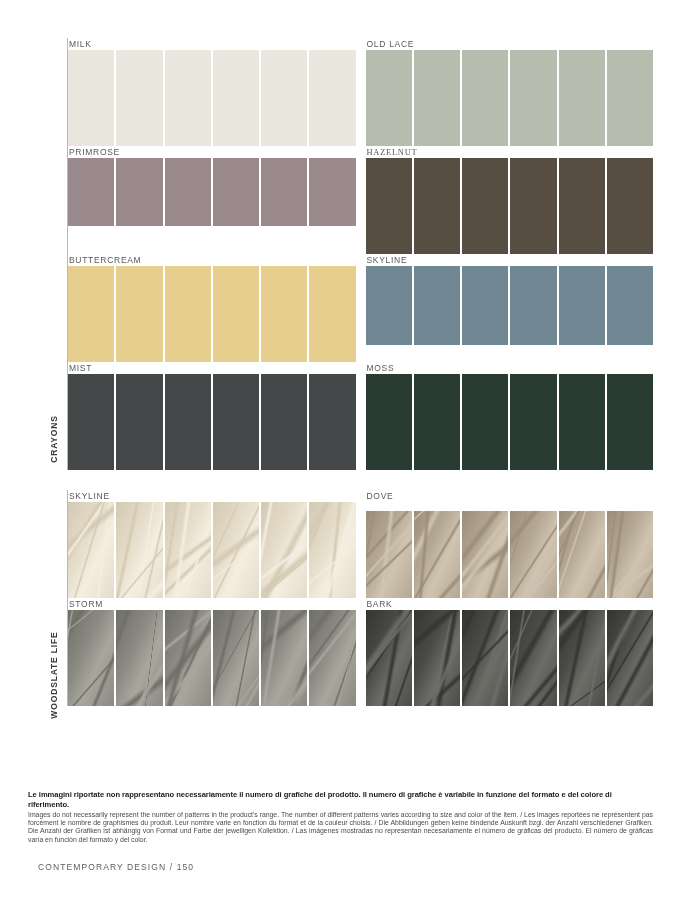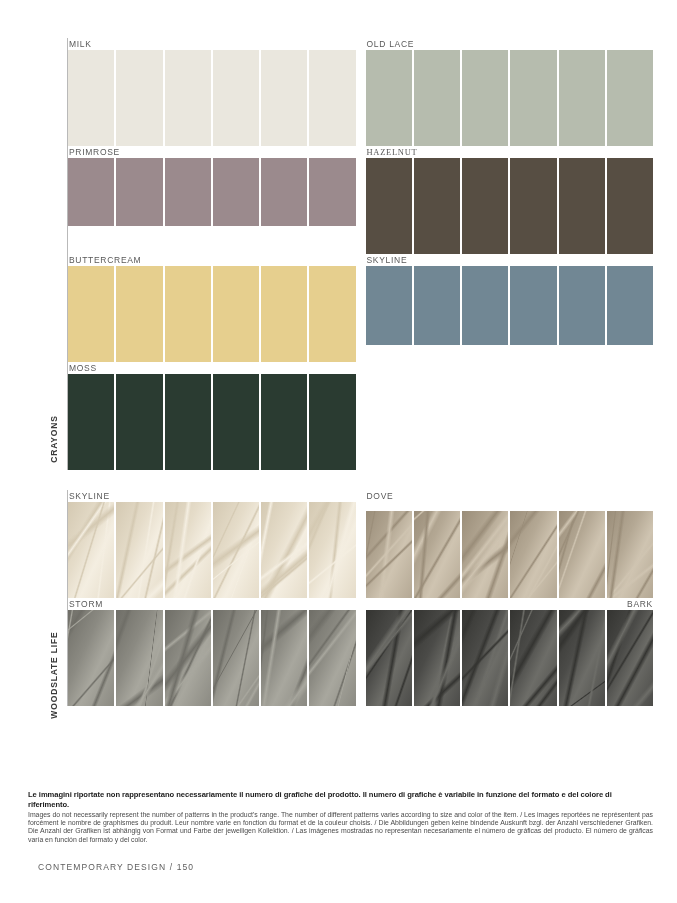--- a/index.html
+++ b/index.html
@@ -163,20 +163,31 @@
           <div class="tiles">
             <div class="tile" style="background: rgb(113, 135, 148);"></div>
             <div class="tile" style="background: rgb(113, 135, 148);"></div>
             <div class="tile" style="background: rgb(113, 135, 148);"></div>
             <div class="tile" style="background: rgb(113, 135, 148);"></div>
             <div class="tile" style="background: rgb(113, 135, 148);"></div>
             <div class="tile" style="background: rgb(113, 135, 148);"></div>
           </div>
         </div>
         <div class="block" style="height: 108px;">
+          <div class="block-label">MIST</div>
+          <div class="tiles">
+            <div class="tile" style="background: rgb(68, 72, 73);"></div>
+            <div class="tile" style="background: rgb(68, 72, 73);"></div>
+            <div class="tile" style="background: rgb(68, 72, 73);"></div>
+            <div class="tile" style="background: rgb(68, 72, 73);"></div>
+            <div class="tile" style="background: rgb(68, 72, 73);"></div>
+            <div class="tile" style="background: rgb(68, 72, 73);"></div>
+          </div>
+        </div>
+        <div class="block" style="height: 108px;">
           <div class="block-label">MOSS</div>
           <div class="tiles">
             <div class="tile" style="background: rgb(42, 59, 49);"></div>
             <div class="tile" style="background: rgb(42, 59, 49);"></div>
             <div class="tile" style="background: rgb(42, 59, 49);"></div>
             <div class="tile" style="background: rgb(42, 59, 49);"></div>
             <div class="tile" style="background: rgb(42, 59, 49);"></div>
             <div class="tile" style="background: rgb(42, 59, 49);"></div>
           </div>
         </div>
@@ -215,21 +226,21 @@
           <div class="block-label">STORM</div>
           <div class="tiles">
             <div class="tile" style="background: linear-gradient(131deg, rgba(0, 0, 0, 0) 67%, rgb(111, 110, 103) 68.5%, rgba(0, 0, 0, 0) 70%), linear-gradient(100deg, rgba(0, 0, 0, 0) 5%, rgb(168, 167, 158) 7%, rgba(0, 0, 0, 0) 9%), linear-gradient(112deg, rgba(0, 0, 0, 0) 73%, rgb(111, 110, 103) 76.5%, rgba(0, 0, 0, 0) 80%), linear-gradient(141deg, rgba(0, 0, 0, 0) 14%, rgb(168, 167, 158) 15%, rgba(0, 0, 0, 0) 16%), linear-gradient(121deg, rgba(0, 0, 0, 0) 9%, rgb(111, 110, 103) 13.5%, rgba(0, 0, 0, 0) 18%), linear-gradient(115deg, rgb(111, 110, 103) 0%, rgb(139, 138, 130) 38%, rgb(168, 167, 158) 62%, rgb(139, 138, 130) 100%) rgb(139, 138, 130);"></div>
             <div class="tile" style="background: linear-gradient(110deg, rgba(0, 0, 0, 0) 11%, rgb(111, 110, 103) 15.5%, rgba(0, 0, 0, 0) 20%), linear-gradient(122deg, rgba(0, 0, 0, 0) 73%, rgb(168, 167, 158) 76.5%, rgba(0, 0, 0, 0) 80%), linear-gradient(97deg, rgba(0, 0, 0, 0) 69%, rgb(111, 110, 103) 70%, rgba(0, 0, 0, 0) 71%), linear-gradient(109deg, rgba(0, 0, 0, 0) 69%, rgb(168, 167, 158) 71%, rgba(0, 0, 0, 0) 73%), linear-gradient(144deg, rgba(0, 0, 0, 0) 75%, rgb(111, 110, 103) 80%, rgba(0, 0, 0, 0) 85%), linear-gradient(115deg, rgb(111, 110, 103) 0%, rgb(139, 138, 130) 38%, rgb(168, 167, 158) 62%, rgb(139, 138, 130) 100%) rgb(139, 138, 130);"></div>
             <div class="tile" style="background: linear-gradient(106deg, rgba(0, 0, 0, 0) 37%, rgb(111, 110, 103) 42.5%, rgba(0, 0, 0, 0) 48%), linear-gradient(129deg, rgba(0, 0, 0, 0) 58%, rgb(168, 167, 158) 61.5%, rgba(0, 0, 0, 0) 65%), linear-gradient(128deg, rgba(0, 0, 0, 0) 43%, rgb(111, 110, 103) 48.5%, rgba(0, 0, 0, 0) 54%), linear-gradient(141deg, rgba(0, 0, 0, 0) 27%, rgb(168, 167, 158) 29.5%, rgba(0, 0, 0, 0) 32%), linear-gradient(115deg, rgba(0, 0, 0, 0) 53%, rgb(111, 110, 103) 55.5%, rgba(0, 0, 0, 0) 58%), linear-gradient(115deg, rgb(111, 110, 103) 0%, rgb(139, 138, 130) 38%, rgb(168, 167, 158) 62%, rgb(139, 138, 130) 100%) rgb(139, 138, 130);"></div>
             <div class="tile" style="background: linear-gradient(101deg, rgba(0, 0, 0, 0) 63%, rgb(111, 110, 103) 65%, rgba(0, 0, 0, 0) 67%), linear-gradient(119deg, rgba(0, 0, 0, 0) 85%, rgb(168, 167, 158) 87.5%, rgba(0, 0, 0, 0) 90%), linear-gradient(104deg, rgba(0, 0, 0, 0) 26%, rgb(111, 110, 103) 30%, rgba(0, 0, 0, 0) 34%), linear-gradient(125deg, rgba(0, 0, 0, 0) 80%, rgb(168, 167, 158) 81.5%, rgba(0, 0, 0, 0) 83%), linear-gradient(119deg, rgba(0, 0, 0, 0) 43%, rgb(111, 110, 103) 44%, rgba(0, 0, 0, 0) 45%), linear-gradient(115deg, rgb(111, 110, 103) 0%, rgb(139, 138, 130) 38%, rgb(168, 167, 158) 62%, rgb(139, 138, 130) 100%) rgb(139, 138, 130);"></div>
             <div class="tile" style="background: linear-gradient(97deg, rgba(0, 0, 0, 0) 8%, rgb(111, 110, 103) 11%, rgba(0, 0, 0, 0) 14%), linear-gradient(126deg, rgba(0, 0, 0, 0) 79%, rgb(168, 167, 158) 84.5%, rgba(0, 0, 0, 0) 90%), linear-gradient(111deg, rgba(0, 0, 0, 0) 77%, rgb(111, 110, 103) 81.5%, rgba(0, 0, 0, 0) 86%), linear-gradient(99deg, rgba(0, 0, 0, 0) 25%, rgb(168, 167, 158) 29.5%, rgba(0, 0, 0, 0) 34%), linear-gradient(139deg, rgba(0, 0, 0, 0) 23%, rgb(111, 110, 103) 28.5%, rgba(0, 0, 0, 0) 34%), linear-gradient(115deg, rgb(111, 110, 103) 0%, rgb(139, 138, 130) 38%, rgb(168, 167, 158) 62%, rgb(139, 138, 130) 100%) rgb(139, 138, 130);"></div>
             <div class="tile" style="background: linear-gradient(126deg, rgba(0, 0, 0, 0) 32%, rgb(111, 110, 103) 34%, rgba(0, 0, 0, 0) 36%), linear-gradient(128deg, rgba(0, 0, 0, 0) 38%, rgb(168, 167, 158) 40.5%, rgba(0, 0, 0, 0) 43%), linear-gradient(127deg, rgba(0, 0, 0, 0) 12%, rgb(111, 110, 103) 17.5%, rgba(0, 0, 0, 0) 23%), linear-gradient(104deg, rgba(0, 0, 0, 0) 74%, rgb(168, 167, 158) 75%, rgba(0, 0, 0, 0) 76%), linear-gradient(109deg, rgba(0, 0, 0, 0) 71%, rgb(111, 110, 103) 73%, rgba(0, 0, 0, 0) 75%), linear-gradient(115deg, rgb(111, 110, 103) 0%, rgb(139, 138, 130) 38%, rgb(168, 167, 158) 62%, rgb(139, 138, 130) 100%) rgb(139, 138, 130);"></div>
           </div>
         </div>
-        <div class="block" style="height: 108px; text-align: right;">
+        <div class="block" style="height: 108px;">
           <div class="block-label">BARK</div>
           <div class="tiles">
             <div class="tile" style="background: linear-gradient(109deg, rgba(0, 0, 0, 0) 77%, rgb(52, 52, 49) 79.5%, rgba(0, 0, 0, 0) 82%), linear-gradient(129deg, rgba(0, 0, 0, 0) 37%, rgb(109, 109, 104) 39.5%, rgba(0, 0, 0, 0) 42%), linear-gradient(124deg, rgba(0, 0, 0, 0) 40%, rgb(52, 52, 49) 41.5%, rgba(0, 0, 0, 0) 43%), linear-gradient(125deg, rgba(0, 0, 0, 0) 31%, rgb(109, 109, 104) 36.5%, rgba(0, 0, 0, 0) 42%), linear-gradient(100deg, rgba(0, 0, 0, 0) 51%, rgb(52, 52, 49) 56.5%, rgba(0, 0, 0, 0) 62%), linear-gradient(115deg, rgb(52, 52, 49) 0%, rgb(75, 75, 72) 38%, rgb(109, 109, 104) 62%, rgb(75, 75, 72) 100%) rgb(75, 75, 72);"></div>
             <div class="tile" style="background: linear-gradient(139deg, rgba(0, 0, 0, 0) 20%, rgb(52, 52, 49) 25%, rgba(0, 0, 0, 0) 30%), linear-gradient(113deg, rgba(0, 0, 0, 0) 63%, rgb(109, 109, 104) 67%, rgba(0, 0, 0, 0) 71%), linear-gradient(100deg, rgba(0, 0, 0, 0) 60%, rgb(52, 52, 49) 66%, rgba(0, 0, 0, 0) 72%), linear-gradient(102deg, rgba(0, 0, 0, 0) 56%, rgb(109, 109, 104) 59%, rgba(0, 0, 0, 0) 62%), linear-gradient(137deg, rgba(0, 0, 0, 0) 75%, rgb(52, 52, 49) 78.5%, rgba(0, 0, 0, 0) 82%), linear-gradient(115deg, rgb(52, 52, 49) 0%, rgb(75, 75, 72) 38%, rgb(109, 109, 104) 62%, rgb(75, 75, 72) 100%) rgb(75, 75, 72);"></div>
             <div class="tile" style="background: linear-gradient(134deg, rgba(0, 0, 0, 0) 46%, rgb(52, 52, 49) 48%, rgba(0, 0, 0, 0) 50%), linear-gradient(109deg, rgba(0, 0, 0, 0) 55%, rgb(109, 109, 104) 58.5%, rgba(0, 0, 0, 0) 62%), linear-gradient(111deg, rgba(0, 0, 0, 0) 38%, rgb(52, 52, 49) 42.5%, rgba(0, 0, 0, 0) 47%), linear-gradient(106deg, rgba(0, 0, 0, 0) 73%, rgb(109, 109, 104) 78.5%, rgba(0, 0, 0, 0) 84%), linear-gradient(113deg, rgba(0, 0, 0, 0) 8%, rgb(52, 52, 49) 13%, rgba(0, 0, 0, 0) 18%), linear-gradient(115deg, rgb(52, 52, 49) 0%, rgb(75, 75, 72) 38%, rgb(109, 109, 104) 62%, rgb(75, 75, 72) 100%) rgb(75, 75, 72);"></div>
             <div class="tile" style="background: linear-gradient(130deg, rgba(0, 0, 0, 0) 72%, rgb(52, 52, 49) 75.5%, rgba(0, 0, 0, 0) 79%), linear-gradient(99deg, rgba(0, 0, 0, 0) 20%, rgb(109, 109, 104) 22.5%, rgba(0, 0, 0, 0) 25%), linear-gradient(127deg, rgba(0, 0, 0, 0) 82%, rgb(52, 52, 49) 85%, rgba(0, 0, 0, 0) 88%), linear-gradient(114deg, rgba(0, 0, 0, 0) 23%, rgb(109, 109, 104) 24.5%, rgba(0, 0, 0, 0) 26%), linear-gradient(119deg, rgba(0, 0, 0, 0) 36%, rgb(52, 52, 49) 41.5%, rgba(0, 0, 0, 0) 47%), linear-gradient(115deg, rgb(52, 52, 49) 0%, rgb(75, 75, 72) 38%, rgb(109, 109, 104) 62%, rgb(75, 75, 72) 100%) rgb(75, 75, 72);"></div>
             <div class="tile" style="background: linear-gradient(125deg, rgba(0, 0, 0, 0) 18%, rgb(52, 52, 49) 23%, rgba(0, 0, 0, 0) 28%), linear-gradient(134deg, rgba(0, 0, 0, 0) 11%, rgb(109, 109, 104) 15.5%, rgba(0, 0, 0, 0) 20%), linear-gradient(102deg, rgba(0, 0, 0, 0) 36%, rgb(52, 52, 49) 41%, rgba(0, 0, 0, 0) 46%), linear-gradient(101deg, rgba(0, 0, 0, 0) 72%, rgb(109, 109, 104) 75%, rgba(0, 0, 0, 0) 78%), linear-gradient(144deg, rgba(0, 0, 0, 0) 80%, rgb(52, 52, 49) 81%, rgba(0, 0, 0, 0) 82%), linear-gradient(115deg, rgb(52, 52, 49) 0%, rgb(75, 75, 72) 38%, rgb(109, 109, 104) 62%, rgb(75, 75, 72) 100%) rgb(75, 75, 72);"></div>
             <div class="tile" style="background: linear-gradient(121deg, rgba(0, 0, 0, 0) 44%, rgb(52, 52, 49) 46%, rgba(0, 0, 0, 0) 48%), linear-gradient(130deg, rgba(0, 0, 0, 0) 83%, rgb(109, 109, 104) 87%, rgba(0, 0, 0, 0) 91%), linear-gradient(118deg, rgba(0, 0, 0, 0) 59%, rgb(52, 52, 49) 63.5%, rgba(0, 0, 0, 0) 68%), linear-gradient(117deg, rgba(0, 0, 0, 0) 24%, rgb(109, 109, 104) 29%, rgba(0, 0, 0, 0) 34%), linear-gradient(108deg, rgba(0, 0, 0, 0) 27%, rgb(52, 52, 49) 30.5%, rgba(0, 0, 0, 0) 34%), linear-gradient(115deg, rgb(52, 52, 49) 0%, rgb(75, 75, 72) 38%, rgb(109, 109, 104) 62%, rgb(75, 75, 72) 100%) rgb(75, 75, 72);"></div>
           </div>
         </div>

